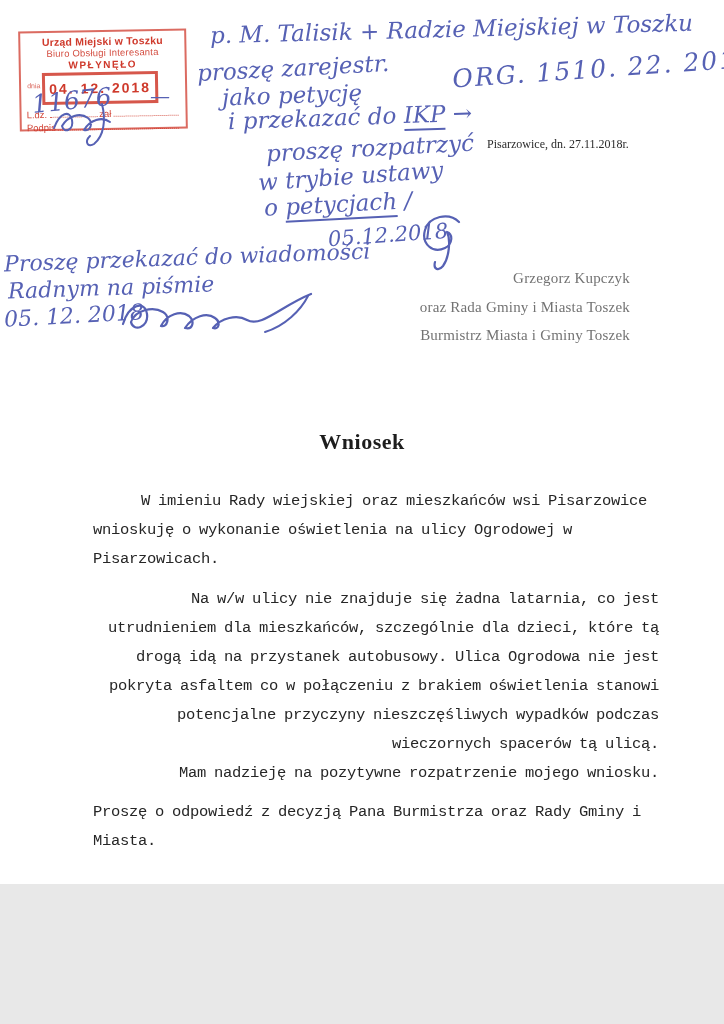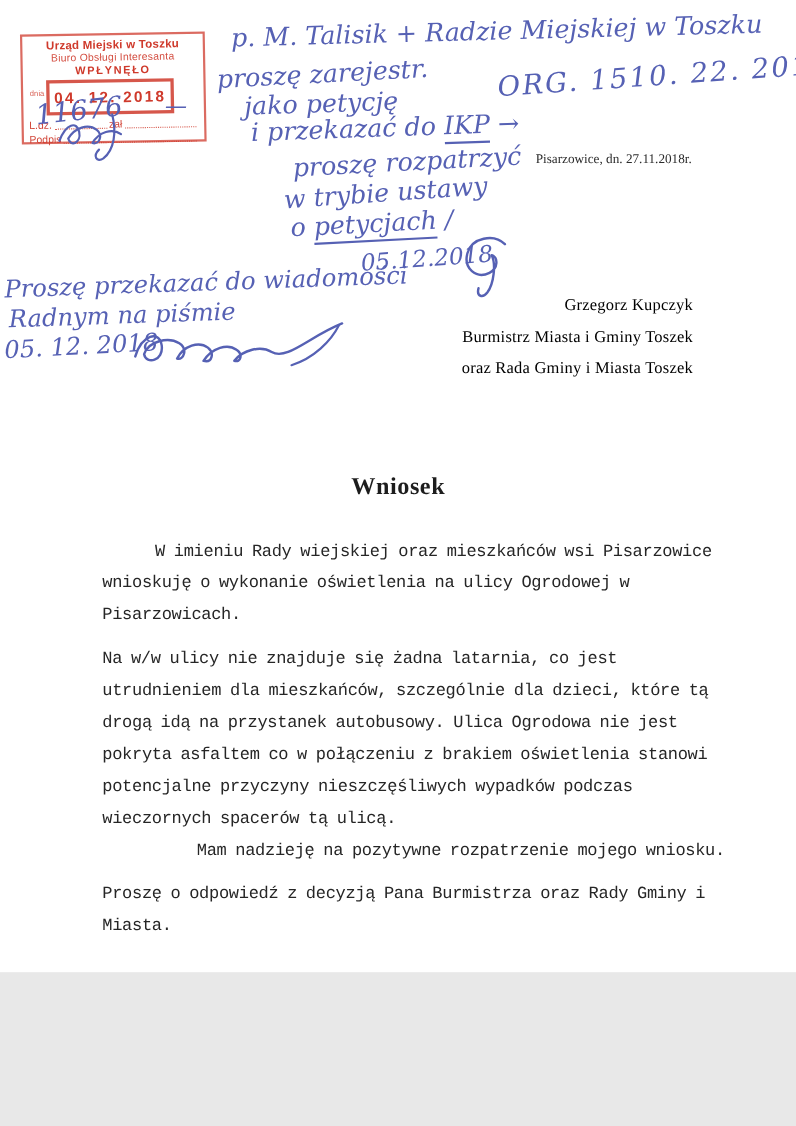--- a/index.html
+++ b/index.html
@@ -33,34 +33,34 @@
     position:absolute; font-family:"DejaVu Serif", serif; font-style:italic;
     color:#5661b4; white-space:nowrap; line-height:1;
   }
   .hand .u{border-bottom:2px solid #5661b4;padding-bottom:1px;}
   .ink-svg{position:absolute;}
   .ink-svg path{fill:none;stroke:#5661b4;stroke-linecap:round;stroke-linejoin:round;}
   
   .dateline{position:absolute;left:487px;top:137px;font-size:12px;color:#2b2b2b;}
   .recipient{
     position:absolute;right:94px;top:264px;text-align:right;
-    font-size:15px;line-height:28.6px;color:#000000;letter-spacing:.2px;
+    font-size:15px;line-height:28.6px;color:#737373;letter-spacing:.2px;
   }
   .title{
     position:absolute;left:0;top:429px;width:724px;text-align:center;
     font-size:22px;font-weight:bold;color:#1d1d1d;letter-spacing:.5px;
   }
   .body-text{
     position:absolute;left:93px;top:487px;width:566px;
     font-size:15.5px;line-height:29px;color:#262626;
     letter-spacing:-0.3px;word-spacing:-1px;font-family:Liberation Mono, monospace;
   }
   .body-text p{margin:0;}
   .p1{text-indent:48px;margin-bottom:11px !important;}
-  .p2{margin-bottom:0 !important;}
+  .p2{margin-bottom:0 !important;text-align:right;}
   .p3{text-indent:48px;margin-bottom:10px !important;text-align:right;}
 </style>
 </head>
 <body>
 
 <div class="page">
 
   <div class="stamp">
     <div class="l1">Urząd Miejski w Toszku</div>
     <div class="l2">Biuro Obsługi Interesanta</div>
@@ -107,22 +107,22 @@
   <span class="hand" style="left:4px;top:305px;font-size:22px;transform:rotate(-3deg);">05. 12. 2018</span>
   <svg class="ink-svg" style="left:115px;top:280px;" width="205" height="78" viewBox="0 0 205 78">
     <path d="M8,44 C14,24 30,20 32,34 C34,48 18,52 16,42 C20,30 38,26 48,32 C56,37 52,48 46,46 C52,34 66,30 74,36 C80,41 78,50 70,48 C78,36 92,32 100,38 C106,42 104,50 98,48 C106,38 122,34 132,40 C146,48 166,26 196,14" stroke-width="2.2"></path>
     <path d="M150,52 C170,46 186,30 193,16" stroke-width="2"></path>
   </svg>
 
   <div class="dateline">Pisarzowice, dn. 27.11.2018r.</div>
 
   <div class="recipient">
     <div>Grzegorz Kupczyk</div>
+    <div>oraz Rada Gminy i Miasta Toszek</div>
     <div>Burmistrz Miasta i Gminy Toszek</div>
-    <div>oraz Rada Gminy i Miasta Toszek</div>
   </div>
 
   <div class="title">Wniosek</div>
 
   <div class="body-text">
     <p class="p1">W imieniu Rady wiejskiej oraz mieszkańców wsi Pisarzowice wnioskuję o wykonanie oświetlenia na ulicy Ogrodowej w Pisarzowicach.</p>
     <p class="p2">Na w/w ulicy nie znajduje się żadna latarnia, co jest utrudnieniem dla mieszkańców, szczególnie dla dzieci, które tą drogą idą na przystanek autobusowy. Ulica Ogrodowa nie jest pokryta asfaltem co w połączeniu z brakiem oświetlenia stanowi potencjalne przyczyny nieszczęśliwych wypadków podczas wieczornych spacerów tą ulicą.</p>
     <p class="p3">Mam nadzieję na pozytywne rozpatrzenie mojego wniosku.</p>
     <p class="p4">Proszę o odpowiedź z decyzją Pana Burmistrza oraz Rady Gminy i Miasta.</p>
   </div>

